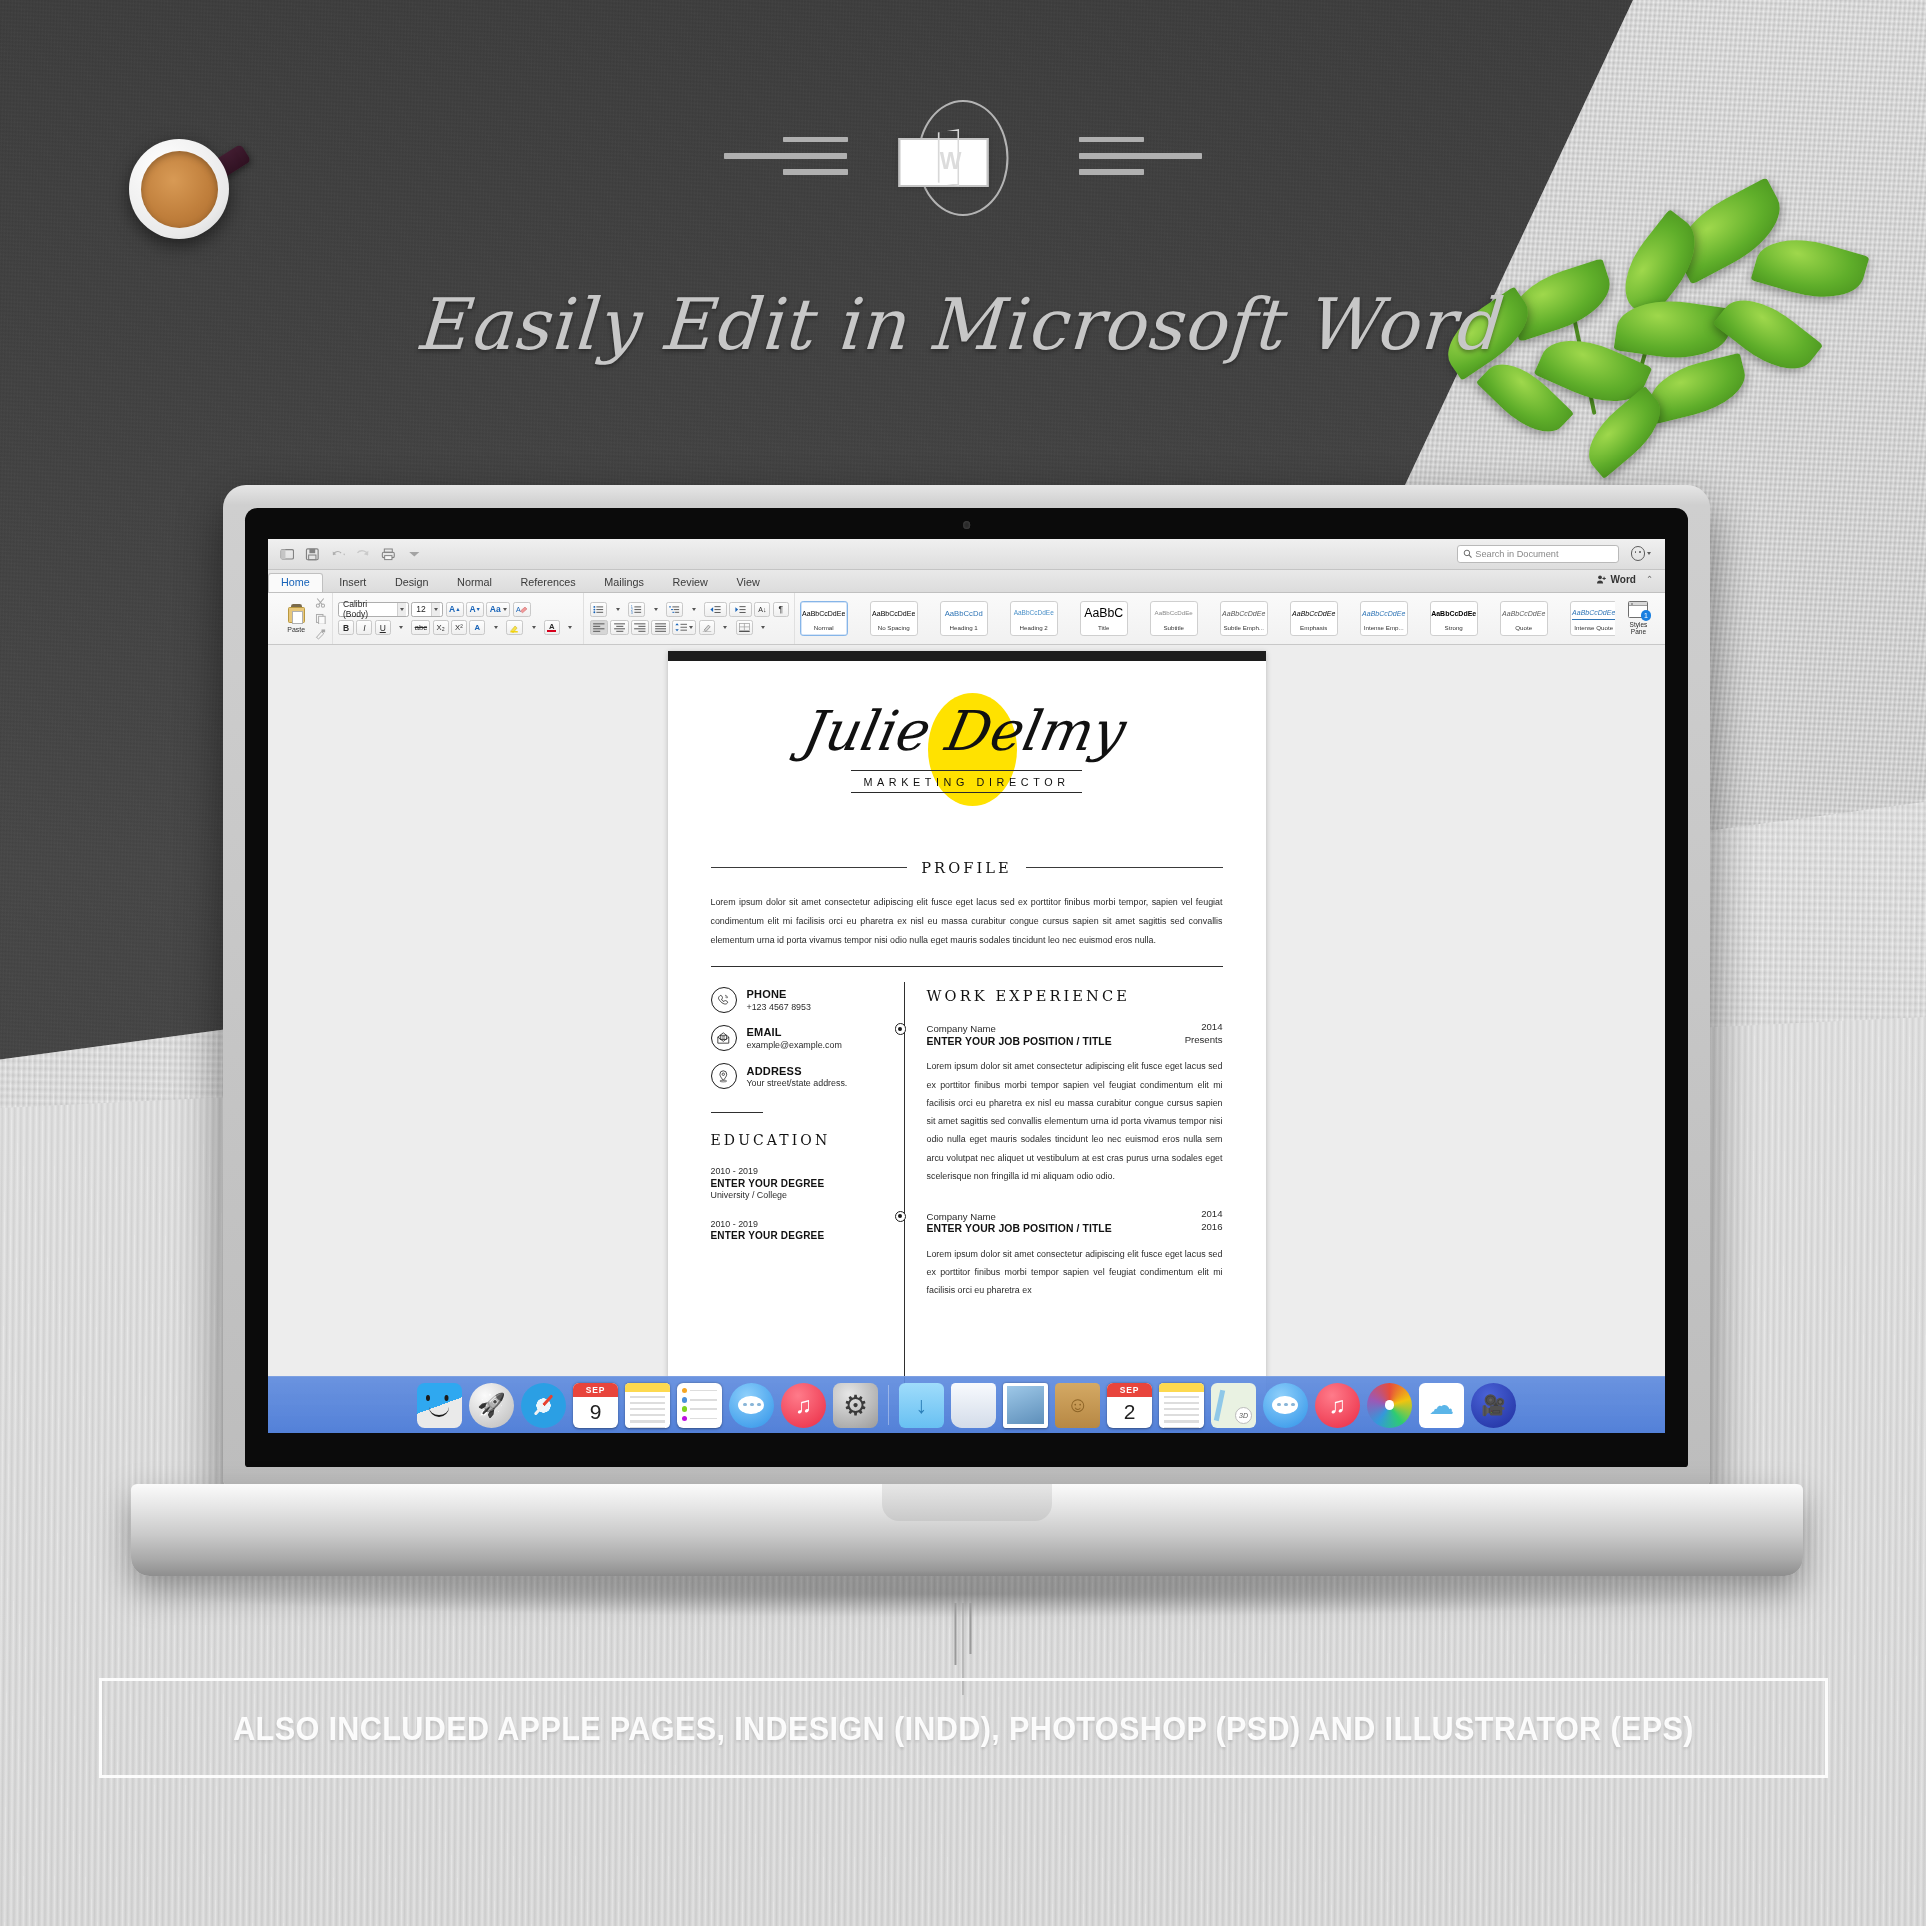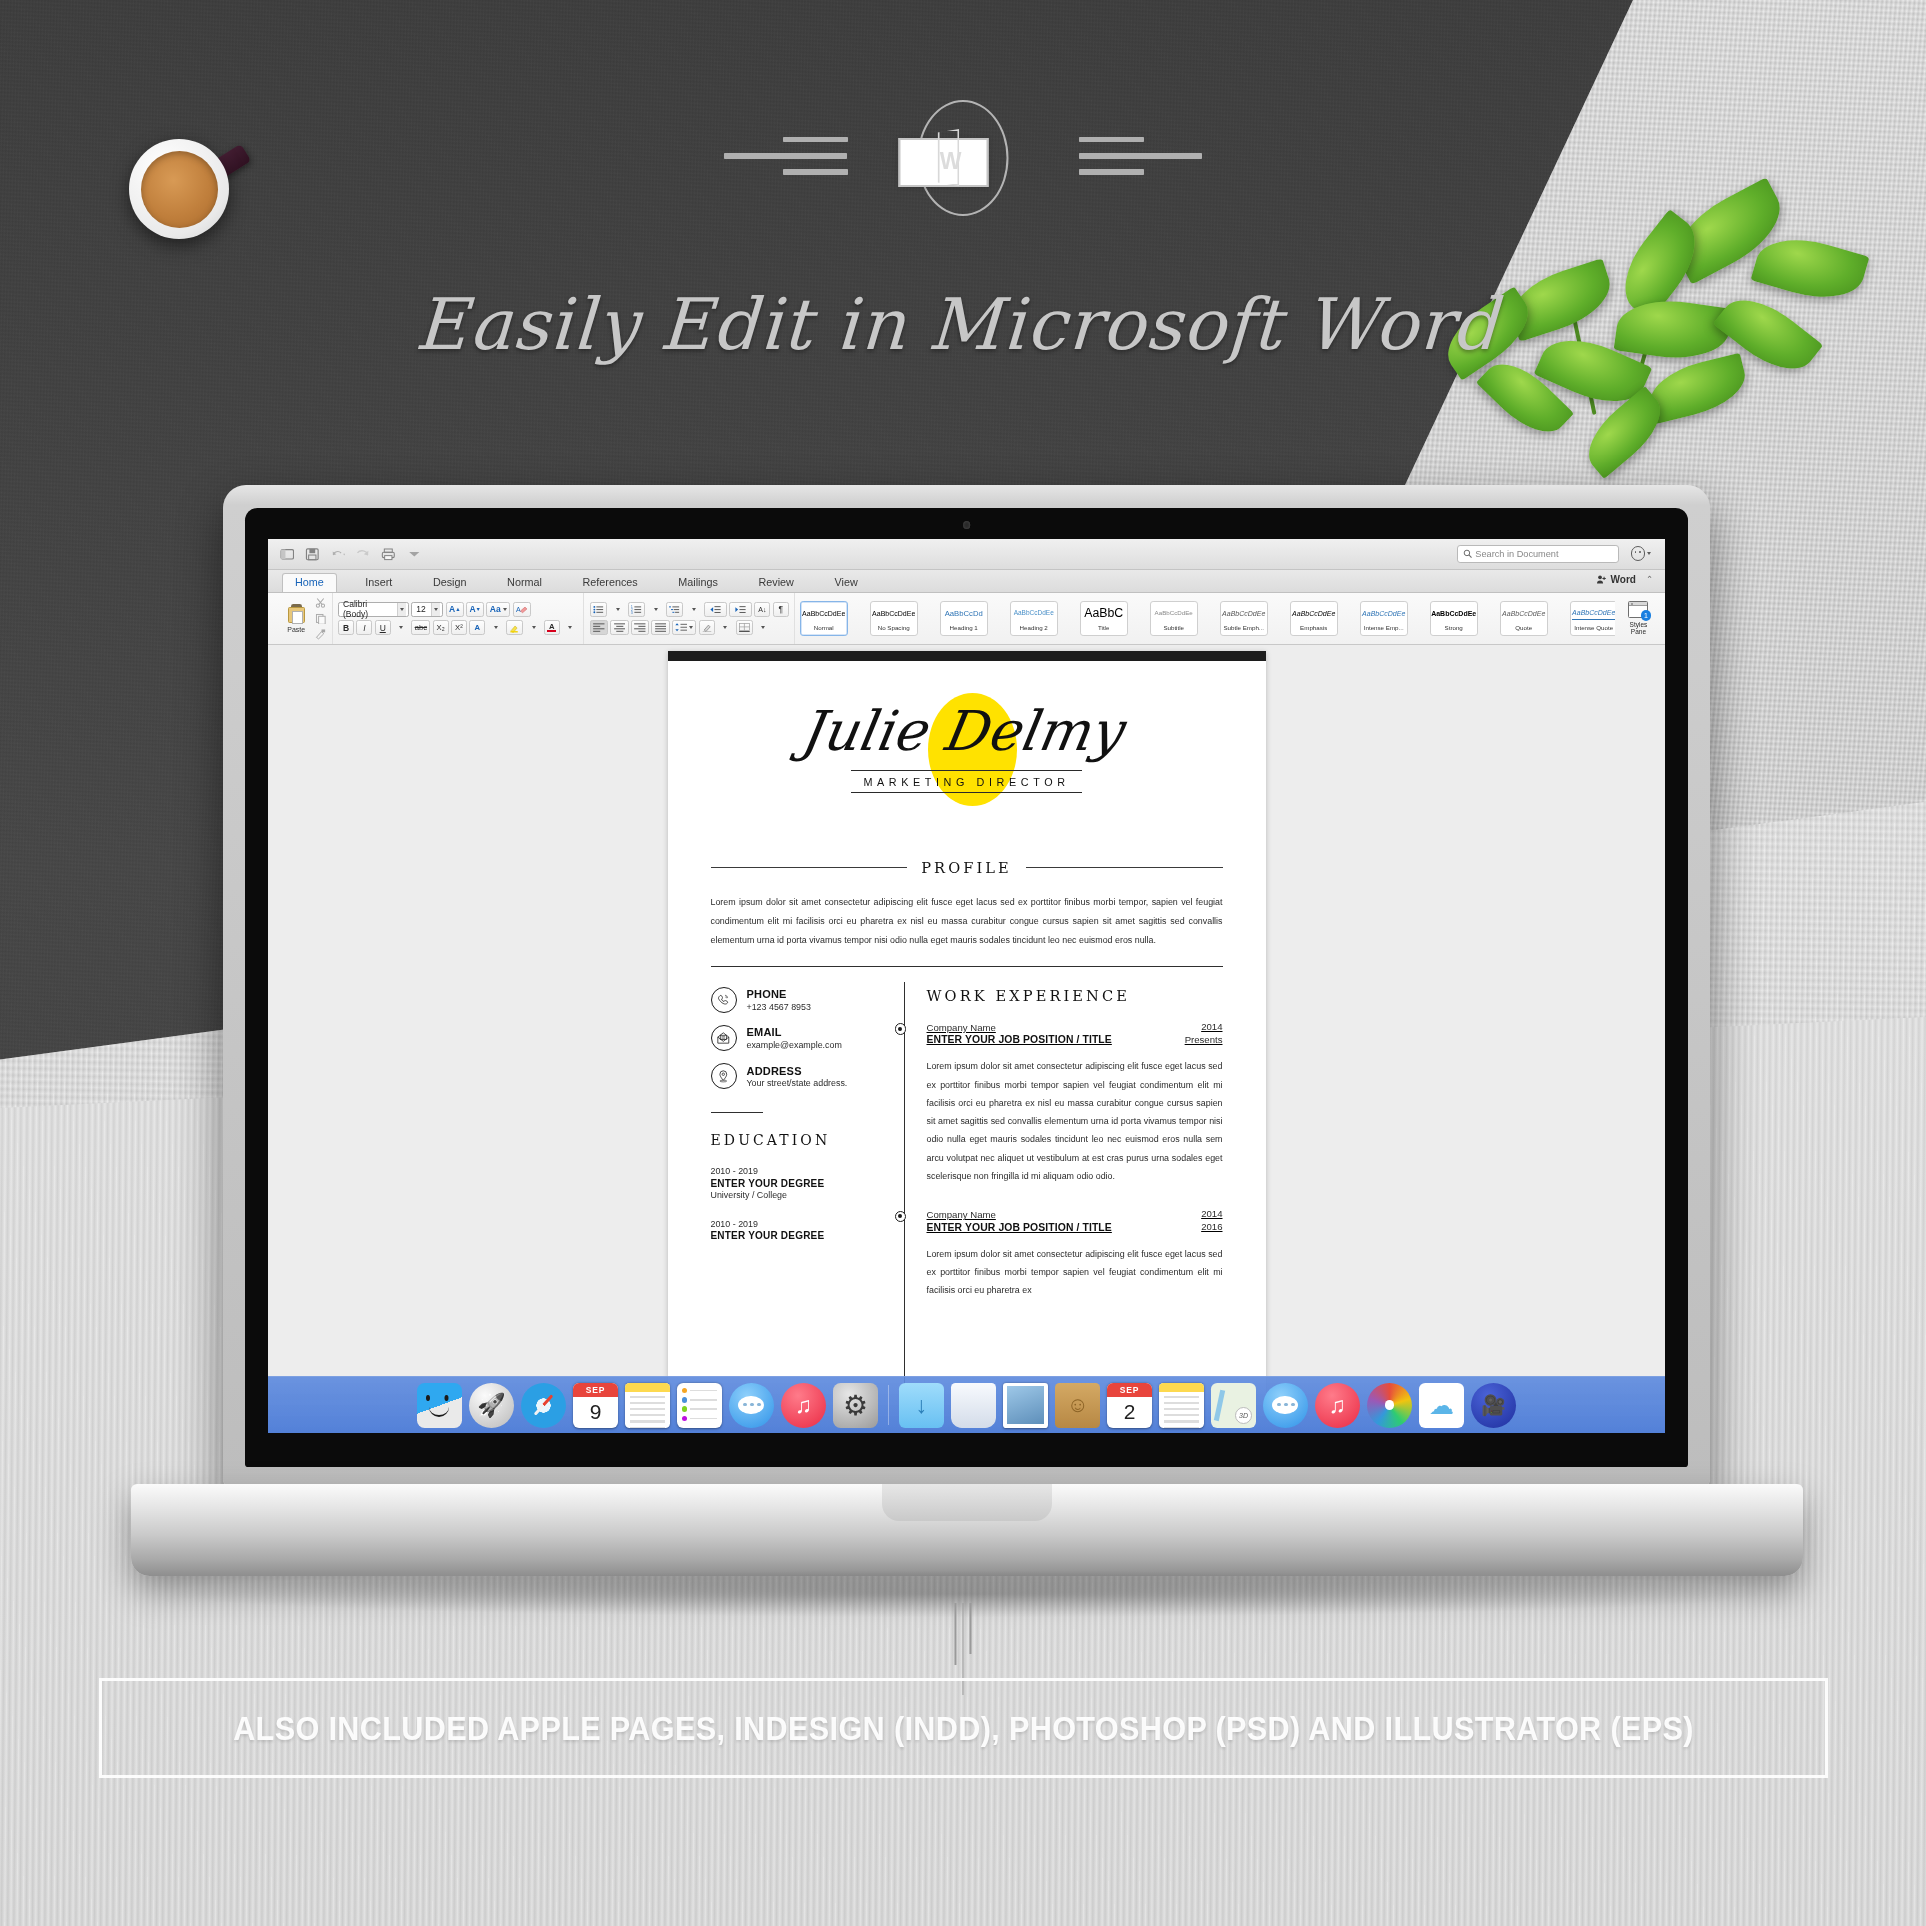--- a/index.html
+++ b/index.html
@@ -192,21 +192,21 @@
   }
   .smiley-btn { position: absolute; right: 14px; top: 7px; display:flex; align-items:center; gap:2.3px; }
   .smiley { width: 14.6px; height: 14.6px; border-radius: 50%; border: 1.2px solid #5c5c5c; position: relative; }
   .smiley::before, .smiley::after { content:""; position:absolute; width:1.8px; height:1.8px; border-radius:50%; background:#5c5c5c; top:3.9px; }
   .smiley::before { left: 3.1px; } .smiley::after { right: 3.1px; }
   .tiny-caret { width:0;height:0;border-left:2.7px solid transparent;border-right:2.7px solid transparent;border-top:3.5px solid #5c5c5c; }
 
   .ribbon-tabs {
     position: relative; height: 23px;
     background: linear-gradient(180deg, #e9e9e9, #dcdcdc);
-    display: flex; align-items: flex-end; padding-left: 14px; gap: 16px;
+    display: flex; align-items: flex-end; gap: 4px;
     border-bottom: 0.8px solid #c0c0c0;
   }
   .rtab {
     font-size: 10.8px; color: #3a3a3a; padding: 3.1px 12.3px 3.9px 12.3px;
     border-radius: 3.1px 3.1px 0 0; line-height: 1;
   }
   .rtab.active { background: #fafafa; color: #1763b8; border: 0.8px solid #c0c0c0; border-bottom: none; }
   .share-btn {
     position: absolute; right: 12.3px; top: 3.9px;
     font-size: 10px; color: #333; display: flex; align-items: center; gap: 3.9px; font-weight: 700;
@@ -340,21 +340,21 @@
   .sec-title-right {
     font-family: "DejaVu Serif", serif; font-size: 14.6px; letter-spacing: 3.1px; color: #111;
   }
   .job { margin-top: 17px; position: relative; }
   .job-bullet {
     position: absolute; left: -32px; top: 2.3px; width: 11.6px; height: 11.6px;
     border-radius: 50%; border: 1.1px solid #1c1c1c; background: #fff;
     display: flex; align-items: center; justify-content: center;
   }
   .job-bullet i { width: 3.9px; height: 3.9px; border-radius: 50%; background: #1c1c1c; }
-  .job-head { display: flex; justify-content: space-between; align-items: center; text-decoration: underline; }
+  .job-head { display: flex; justify-content: space-between; align-items: flex-end; }
   .job-company { font-size: 9.6px; color: #2b2b2b; }
   .job-title { font-size: 10.4px; font-weight: 700; color: #111; margin-top: 1.5px; letter-spacing: 0.1px; }
   .job-dates { text-align: right; font-size: 9.6px; color: #2b2b2b; line-height: 1.35; }
   .job-body { margin-top: 10.8px; font-size: 8.9px; line-height: 2.05; color: #2b2b2b; text-align: justify; }
 
   
   .dock {
     position: absolute; left: 0; bottom: 0; width: 100%; height: 57px;
     background: linear-gradient(180deg, rgba(96,140,222,0.93), rgba(74,122,214,0.95));
     display: flex; align-items: center; justify-content: center; gap: 7px;

